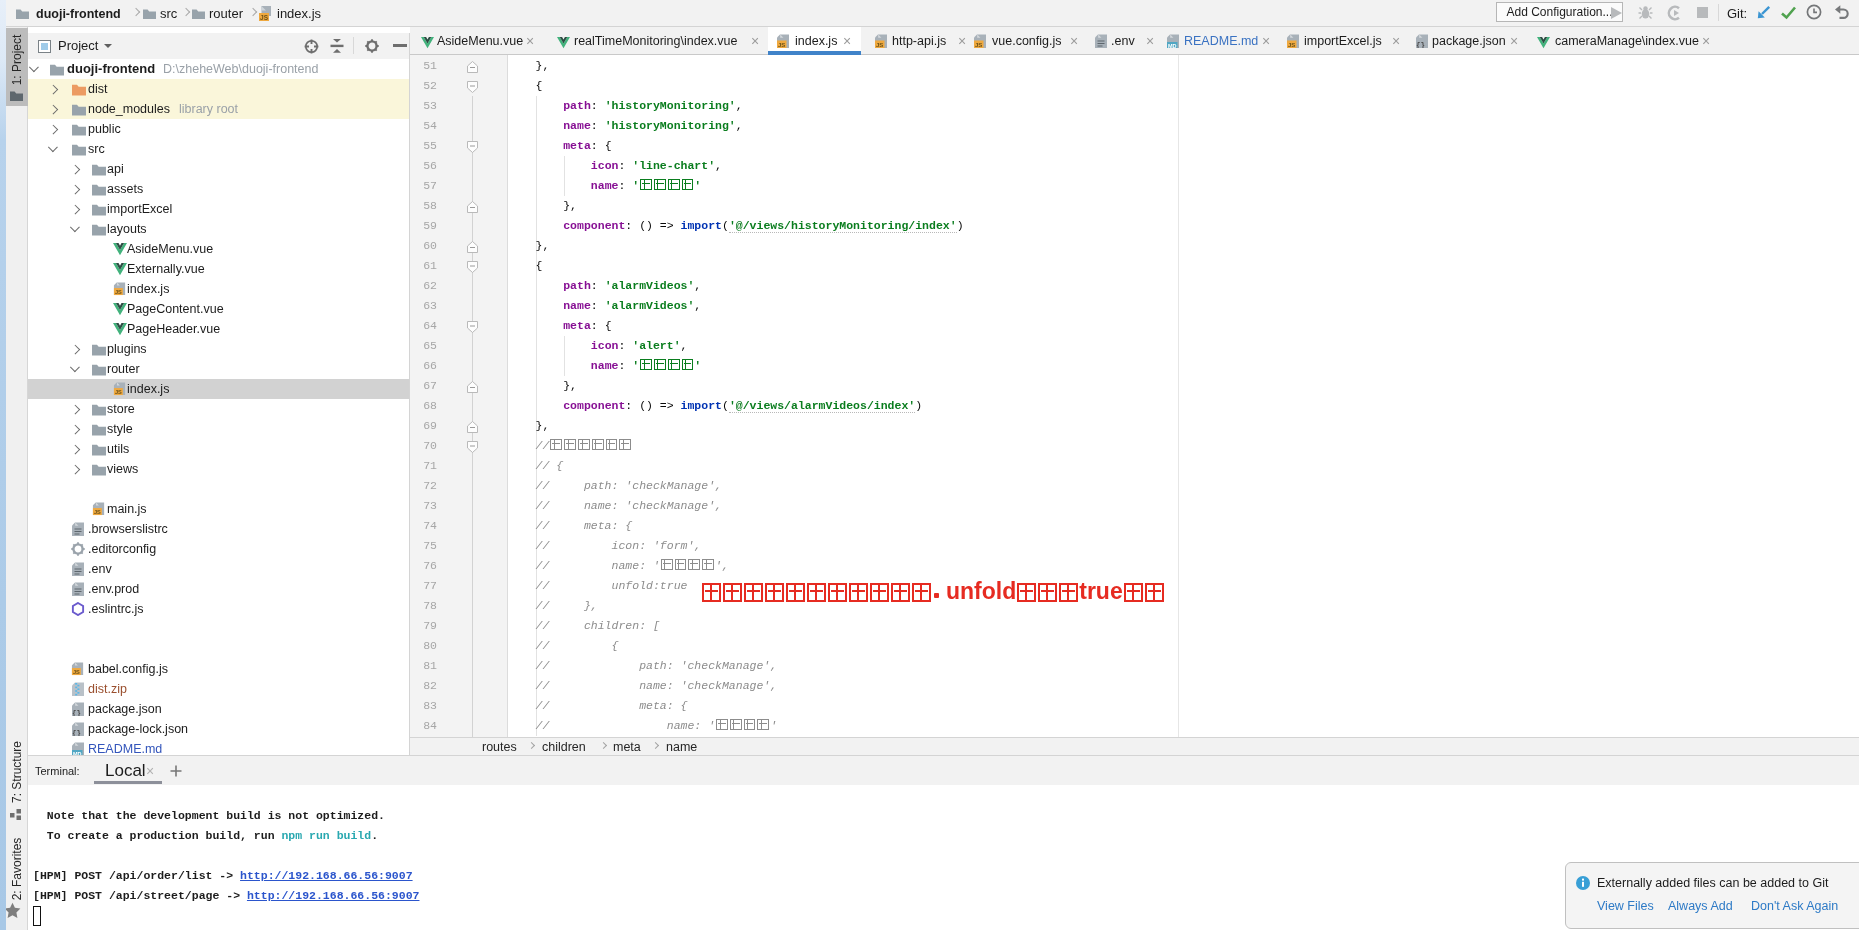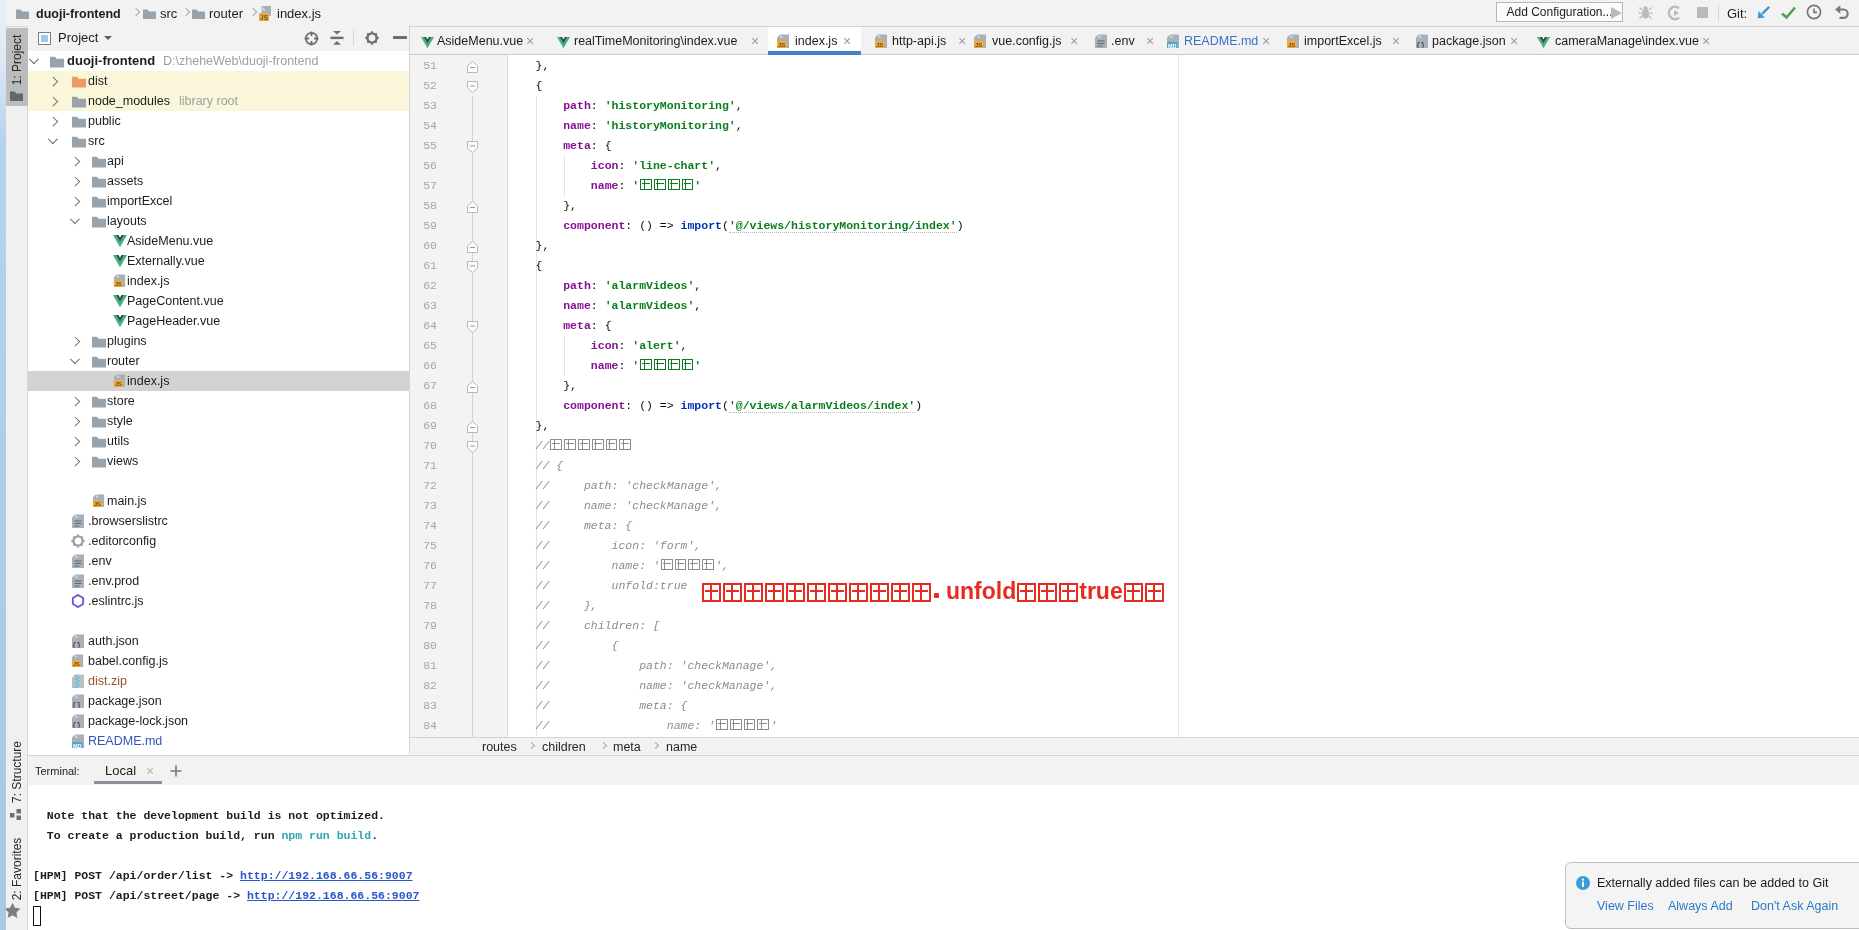--- a/index.html
+++ b/index.html
@@ -172,21 +172,21 @@
             <rect x="5.4" y="2.8" width="2" height="1.6"></rect>
             <rect x="3.2" y="4.6" width="2" height="1.6"></rect>
             <rect x="5.4" y="6.4" width="2" height="1.6"></rect>
             <rect x="3.2" y="8.2" width="2" height="1.6"></rect>
             <rect x="5.4" y="10" width="2" height="1.6"></rect>
             <rect x="3.2" y="11.8" width="2" height="1.6"></rect>
           </g>
         </g>
     </defs>
   </svg>
-  <div class="abs" id="ppanel" style="left:28px;top:25px;width:382px;height:729px;background:#fff;border-right:1px solid #d4d4d4;">
+  <div class="abs" id="ppanel" style="left:28px;top:33px;width:382px;height:729px;background:#fff;border-right:1px solid #d4d4d4;">
     <div class="abs" style="left:0;top:0;width:381px;height:26px;background:#f2f2f2;"></div>
     <div class="abs" style="left:10px;top:7px;width:13px;height:13px;border:1px solid #7a8287;background:#fff;">
         <div style="position:absolute;left:2px;top:2px;right:2px;bottom:2px;background:#9fcbe9;"></div>
       </div>
     <div class="abs lbl" style="left:30px;top:3px;font-size:13px;">Project</div>
     <div class="abs" style="left:76px;top:11px;width:0;height:0;border-top:4.5px solid #5f5f5f;border-left:4px solid transparent;border-right:4px solid transparent;"></div>
     <svg class="abs" style="left:276px;top:6px" width="15" height="15" viewBox="0 0 15 15" fill="none" stroke="#6e6e6e">
         <circle cx="7.5" cy="7.5" r="5.7" stroke-width="1.7"></circle>
         <path d="M7.5,0.6 V5 M7.5,10 V14.4 M0.6,7.5 H5 M10,7.5 H14.4" stroke-width="1.9"></path>
       </svg>
@@ -372,26 +372,20 @@
         <svg class="ticon" style="left:43px" width="12" height="14" viewBox="0 0 12 14">
           <use href="#i-file"></use>
         </svg>
         <span class="lbl" style="left:60px">.env.prod</span>
       </div>
     <div class="row" style="top:566px">
         <svg class="ticon" style="left:43px" width="14" height="15" viewBox="0 0 14 15">
           <use href="#i-eslint"></use>
         </svg>
         <span class="lbl" style="left:60px">.eslintrc.js</span>
-      </div>
-    <div class="row" style="top:606px">
-        <svg class="ticon" style="left:43px" width="12" height="14" viewBox="0 0 12 14">
-          <use href="#i-json"></use>
-        </svg>
-        <span class="lbl" style="left:60px">auth.json</span>
       </div>
     <div class="row" style="top:626px">
         <svg class="ticon" style="left:43px" width="13" height="15" viewBox="0 0 13 15">
           <use href="#i-js"></use>
         </svg>
         <span class="lbl" style="left:60px">babel.config.js</span>
       </div>
     <div class="row" style="top:646px">
         <svg class="ticon" style="left:43px" width="12" height="14" viewBox="0 0 12 14">
           <use href="#i-zip"></use>
@@ -599,21 +593,21 @@
     <span class="lbl" style="left:132px;top:710px;color:#262626">children</span>
     <div class="abs" style="left:191px;top:716px;width:5px;height:5px;border-right:1.4px solid #a2a2a2;border-top:1.4px solid #a2a2a2;transform:rotate(45deg);"></div>
     <span class="lbl" style="left:203px;top:710px;color:#262626">meta</span>
     <div class="abs" style="left:243px;top:716px;width:5px;height:5px;border-right:1.4px solid #a2a2a2;border-top:1.4px solid #a2a2a2;transform:rotate(45deg);"></div>
     <span class="lbl" style="left:256px;top:710px;color:#262626">name</span>
   </div>
 
   <div class="abs" id="terminal" style="left:28px;top:756px;width:1831px;height:174px;background:#fff;">
     <div class="abs" style="left:0;top:0;width:1831px;height:29px;background:#f2f2f2;"></div>
     <span class="lbl" style="left:7px;top:5px;font-size:11px;color:#1c1c1c">Terminal:</span>
-    <span class="lbl" style="left:77px;top:5px;font-size:13px;color:#1c1c1c">Local</span>
+    <span class="lbl" style="left:77px;top:5px;font-size:17px;color:#1c1c1c">Local</span>
     <span class="lbl" style="left:118px;top:5px;color:#b0b0b0;font-size:14px">×</span>
     <div class="abs" style="left:66px;top:25px;width:68px;height:3px;background:#8d909a;"></div>
     <svg class="abs" style="left:142px;top:9px" width="12" height="12" viewBox="0 0 12 12">
         <path d="M6,0.5 V11.5 M0.5,6 H11.5" stroke="#777" stroke-width="1.6"></path>
       </svg>
     <pre class="abs mono" style="left:5px;top:50px;line-height:20px;color:#1c1c1c;font-weight:bold;">  Note that the development build is not optimized.
   To create a production build, run <span style="color:#29a8b0">npm run build</span>.
 
 [HPM] POST /api/order/list -&gt; <span style="color:#2b55cc;text-decoration:underline">http://192.168.66.56:9007</span>
 [HPM] POST /api/street/page -&gt; <span style="color:#2b55cc;text-decoration:underline">http://192.168.66.56:9007</span></pre>

